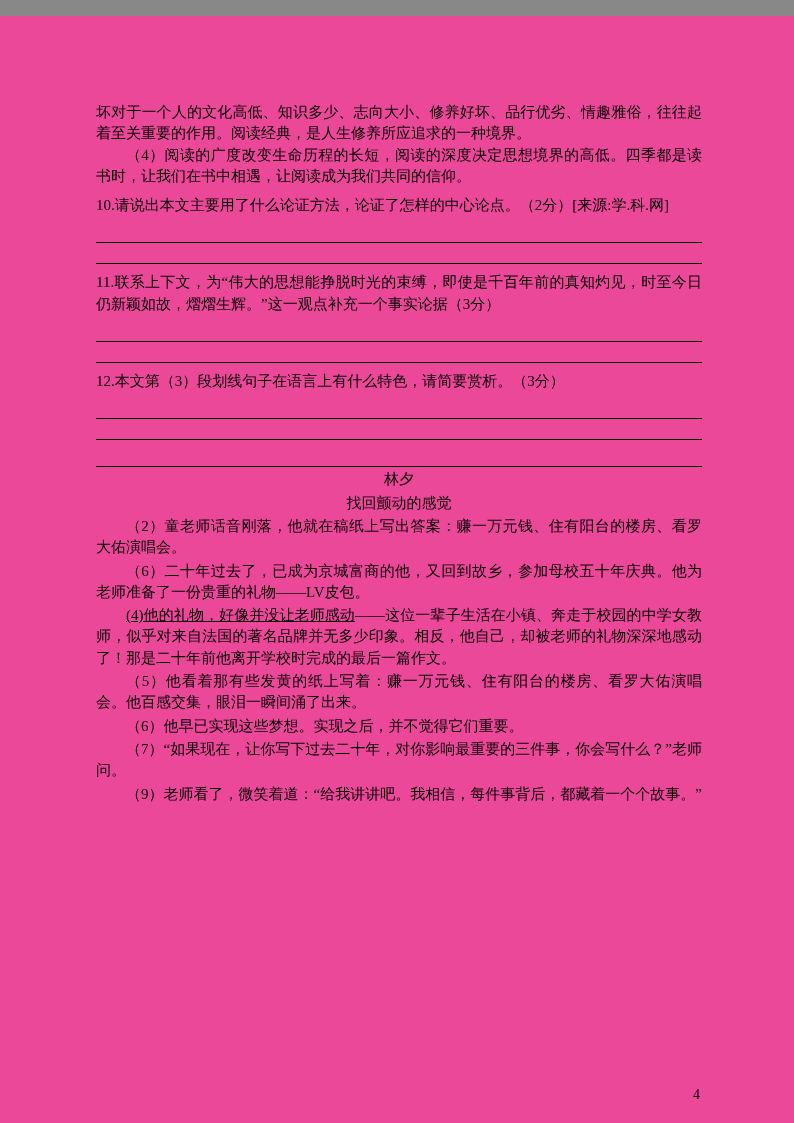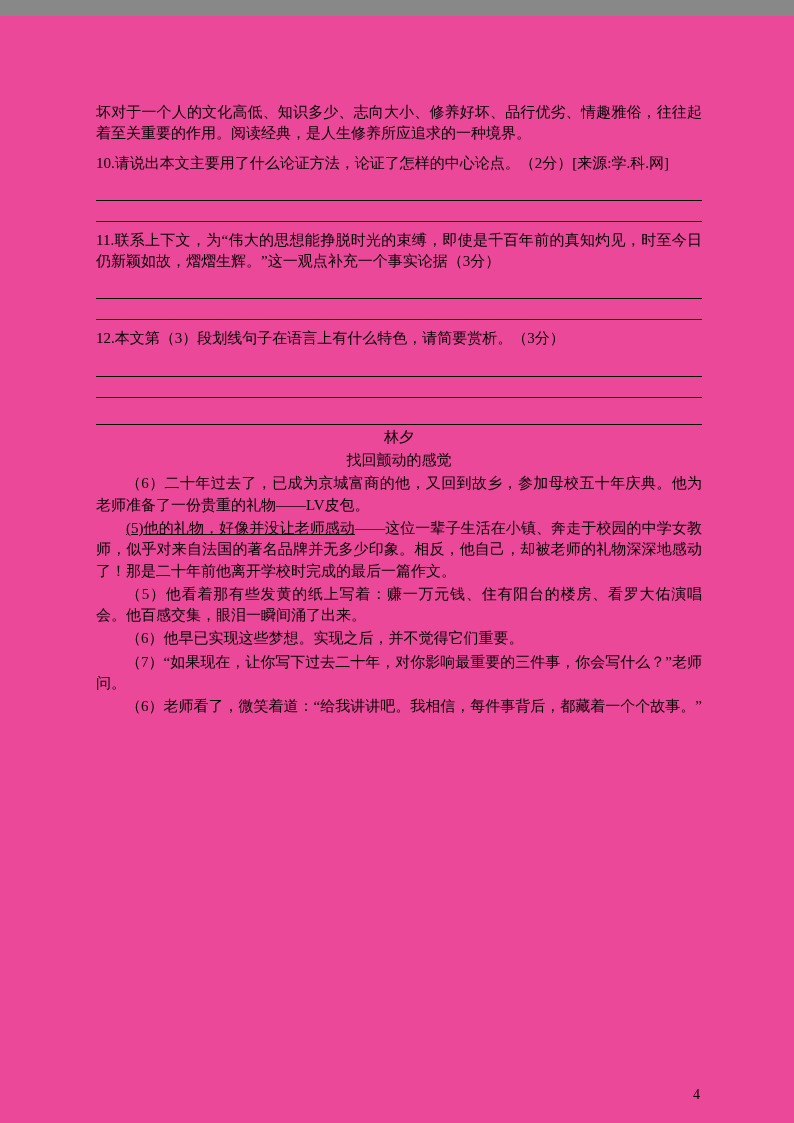--- a/index.html
+++ b/index.html
@@ -37,20 +37,21 @@
     font-size: 14px;
   }
 </style>
 </head>
 <body>
 
 <div class="page">
   <div class="content">
 
     <p>坏对于一个人的文化高低、知识多少、志向大小、修养好坏、品行优劣、情趣雅俗，往往起着至关重要的作用。阅读经典，是人生修养所应追求的一种境界。</p>
+    <p class="indent">（4）阅读的广度改变生命历程的长短，阅读的深度决定思想境界的高低。四季都是读书时，让我们在书中相遇，让阅读成为我们共同的信仰。</p>
 
     <p class="question">10.请说出本文主要用了什么论证方法，论证了怎样的中心论点。（2分）[来源:学.科.网]</p>
     <div class="answer-lines">
       <div class="answer-line"></div>
       <div class="answer-line"></div>
     </div>
 
     <p class="question">11.联系上下文，为“伟大的思想能挣脱时光的束缚，即使是千百年前的真知灼见，时至今日仍新颖如故，熠熠生辉。”这一观点补充一个事实论据（3分）</p>
     <div class="answer-lines">
       <div class="answer-line"></div>
@@ -65,24 +66,25 @@
 
     <div class="answer-lines">
       <div class="answer-line"></div>
     </div>
 
 
     <div class="story">
       <p class="center story-author">林夕</p>
       <p class="center story-title">找回颤动的感觉</p>
 
+      <p class="indent">（2）童老师话音刚落，他就在稿纸上写出答案：赚一万元钱、住有阳台的楼房、看罗大佑演唱会。</p>
       <p class="indent">（6）二十年过去了，已成为京城富商的他，又回到故乡，参加母校五十年庆典。他为老师准备了一份贵重的礼物——LV皮包。</p>
-      <p class="indent"><span class="underlined">(5)他的礼物，好像并没让老师感动</span><span>——这位一辈子生活在小镇、奔走于校园的中学女教师，似乎对来自法国的著名品牌并无多少印象。相反，他自己，却被老师的礼物深深地感动了！那是二十年前他离开学校时完成的最后一篇作文。</span></p>
+      <p class="indent"><span class="underlined">(4)他的礼物，好像并没让老师感动</span><span>——这位一辈子生活在小镇、奔走于校园的中学女教师，似乎对来自法国的著名品牌并无多少印象。相反，他自己，却被老师的礼物深深地感动了！那是二十年前他离开学校时完成的最后一篇作文。</span></p>
       <p class="indent">（5）他看着那有些发黄的纸上写着：赚一万元钱、住有阳台的楼房、看罗大佑演唱会。他百感交集，眼泪一瞬间涌了出来。</p>
       <p class="indent">（6）他早已实现这些梦想。实现之后，并不觉得它们重要。</p>
       <p class="indent">（7）“如果现在，让你写下过去二十年，对你影响最重要的三件事，你会写什么？”老师问。</p>
-      <p class="indent">（6）老师看了，微笑着道：“给我讲讲吧。我相信，每件事背后，都藏着一个个故事。”</p>
+      <p class="indent">（9）老师看了，微笑着道：“给我讲讲吧。我相信，每件事背后，都藏着一个个故事。”</p>
     </div>
 
   </div>
 
   <div class="page-number">4</div>
 </div>
 
 </body></html>

